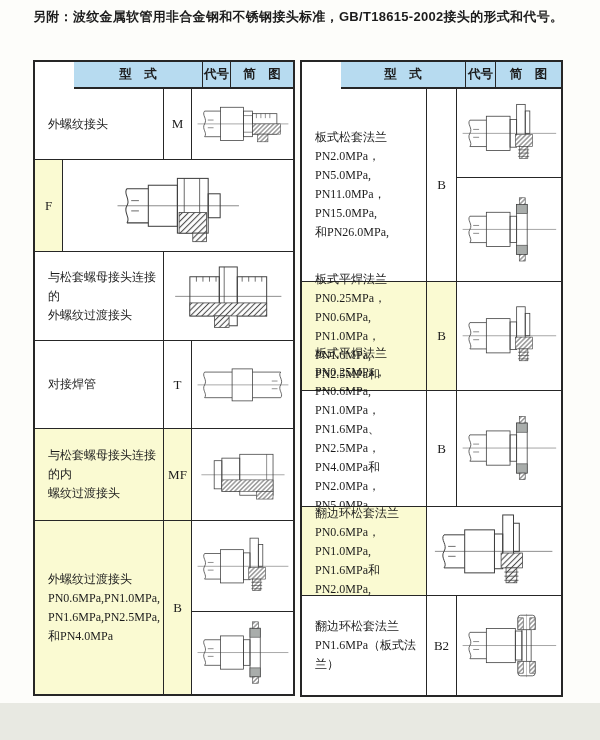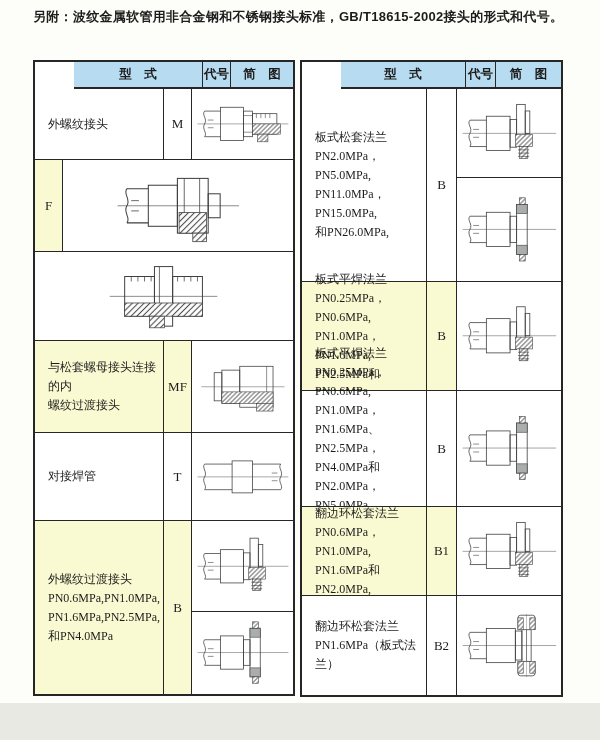--- a/index.html
+++ b/index.html
@@ -112,20 +112,24 @@
             <path d="M82,18 v64 M100,18 v64" stroke="#3f3f3f" stroke-width="0.9" fill="none"></path>
             <rect x="110" y="36" width="14" height="28" stroke="#3f3f3f" stroke-width="1.2" fill="none"></rect>
             <rect x="76" y="58" width="32" height="24" fill="url(#h1)" stroke="#3f3f3f" stroke-width="0.9"></rect>
             <rect x="92" y="82" width="16" height="10" fill="url(#h1)" stroke="#3f3f3f" stroke-width="0.9"></rect>
           </svg>
         </div>
       </div>
   </div>
 
   <div class="row" style="height:89px">
+    <div class="c type w1">
+        <div class="tt">与松套螺母接头连接的
+外螺纹过渡接头</div>
+      </div>
     <div class="c sketch w3">
         <div class="diag">
           <svg viewBox="0 0 150 100" preserveAspectRatio="xMidYMid meet">
             <defs>
               <pattern id="h2" width="5" height="5" patternUnits="userSpaceOnUse" patternTransform="rotate(45)">
                 <rect width="5" height="5" fill="#fff"></rect>
                 <line x1="2.5" y1="0" x2="2.5" y2="5" stroke="#4a4a4a" stroke-width="1.3"></line>
               </pattern>
             </defs>
             <line x1="10" y1="50" x2="140" y2="50" stroke="#555" stroke-width="0.8"></line>
@@ -135,20 +139,46 @@
             <line x1="70" y1="14" x2="70" y2="86" stroke="#3f3f3f" stroke-width="0.9"></line>
             <rect x="86" y="26" width="36" height="48" stroke="#3f3f3f" stroke-width="1.2" fill="none"></rect>
             <path d="M92,26 v6 M100,26 v6 M108,26 v6 M116,26 v6" stroke="#3f3f3f" stroke-width="0.9" fill="none"></path>
             <rect x="28" y="58" width="94" height="16" fill="url(#h2)" stroke="#3f3f3f" stroke-width="0.9"></rect>
             <rect x="58" y="74" width="18" height="14" fill="url(#h2)" stroke="#3f3f3f" stroke-width="0.9"></rect>
           </svg>
         </div>
       </div>
   </div>
 
+  <div class="row" style="height:88px">
+    <div class="c type w1">
+        <div class="tt">对接焊管</div>
+      </div>
+    <div class="c code w2">T</div>
+    <div class="c sketch w3">
+        <div class="diag">
+          <svg viewBox="0 0 150 100" preserveAspectRatio="xMidYMid meet">
+            <defs>
+              <pattern id="h4" width="5" height="5" patternUnits="userSpaceOnUse" patternTransform="rotate(45)">
+                <rect width="5" height="5" fill="#fff"></rect>
+                <line x1="2.5" y1="0" x2="2.5" y2="5" stroke="#4a4a4a" stroke-width="1.3"></line>
+              </pattern>
+            </defs>
+            <line x1="4" y1="50" x2="146" y2="50" stroke="#555" stroke-width="0.8"></line>
+            <path d="M15,30 H58 M15,70 H58" stroke="#3f3f3f" stroke-width="1.2" fill="none"></path>
+            <path d="M15,30 C10,36 20,42 15,50 C10,58 20,64 15,70" stroke="#3f3f3f" stroke-width="1.2" fill="none"></path>
+            <rect x="58" y="25" width="32" height="50" stroke="#3f3f3f" stroke-width="1.2" fill="none"></rect>
+            <path d="M90,30 H134 M90,70 H134" stroke="#3f3f3f" stroke-width="1.2" fill="none"></path>
+            <path d="M134,30 C129,36 139,42 134,50 C129,58 139,64 134,70" stroke="#3f3f3f" stroke-width="1.2" fill="none"></path>
+            <path d="M120,44 h9 M120,56 h9" stroke="#3f3f3f" stroke-width="0.9" fill="none"></path>
+          </svg>
+        </div>
+      </div>
+  </div>
+
   <div class="row hl" style="height:92px">
     <div class="c type w1">
         <div class="tt">与松套螺母接头连接的内
 螺纹过渡接头</div>
       </div>
     <div class="c code w2">MF</div>
     <div class="c sketch w3">
         <div class="diag">
           <svg viewBox="0 0 150 100" preserveAspectRatio="xMidYMid meet">
             <defs>
@@ -157,46 +187,20 @@
                 <line x1="2.5" y1="0" x2="2.5" y2="5" stroke="#4a4a4a" stroke-width="1.3"></line>
               </pattern>
             </defs>
             <line x1="10" y1="50" x2="140" y2="50" stroke="#555" stroke-width="0.8"></line>
             <rect x="30" y="28" width="12" height="44" stroke="#3f3f3f" stroke-width="1.2" fill="none"></rect>
             <rect x="42" y="24" width="28" height="52" stroke="#3f3f3f" stroke-width="1.2" fill="none"></rect>
             <rect x="70" y="18" width="52" height="64" stroke="#3f3f3f" stroke-width="1.2" fill="none"></rect>
             <line x1="112" y1="18" x2="112" y2="82" stroke="#3f3f3f" stroke-width="0.9"></line>
             <rect x="42" y="58" width="80" height="18" fill="url(#h3)" stroke="#3f3f3f" stroke-width="0.9"></rect>
             <rect x="96" y="76" width="26" height="12" fill="url(#h3)" stroke="#3f3f3f" stroke-width="0.9"></rect>
-          </svg>
-        </div>
-      </div>
-  </div>
-
-  <div class="row" style="height:88px">
-    <div class="c type w1">
-        <div class="tt">对接焊管</div>
-      </div>
-    <div class="c code w2">T</div>
-    <div class="c sketch w3">
-        <div class="diag">
-          <svg viewBox="0 0 150 100" preserveAspectRatio="xMidYMid meet">
-            <defs>
-              <pattern id="h4" width="5" height="5" patternUnits="userSpaceOnUse" patternTransform="rotate(45)">
-                <rect width="5" height="5" fill="#fff"></rect>
-                <line x1="2.5" y1="0" x2="2.5" y2="5" stroke="#4a4a4a" stroke-width="1.3"></line>
-              </pattern>
-            </defs>
-            <line x1="4" y1="50" x2="146" y2="50" stroke="#555" stroke-width="0.8"></line>
-            <path d="M15,30 H58 M15,70 H58" stroke="#3f3f3f" stroke-width="1.2" fill="none"></path>
-            <path d="M15,30 C10,36 20,42 15,50 C10,58 20,64 15,70" stroke="#3f3f3f" stroke-width="1.2" fill="none"></path>
-            <rect x="58" y="25" width="32" height="50" stroke="#3f3f3f" stroke-width="1.2" fill="none"></rect>
-            <path d="M90,30 H134 M90,70 H134" stroke="#3f3f3f" stroke-width="1.2" fill="none"></path>
-            <path d="M134,30 C129,36 139,42 134,50 C129,58 139,64 134,70" stroke="#3f3f3f" stroke-width="1.2" fill="none"></path>
-            <path d="M120,44 h9 M120,56 h9" stroke="#3f3f3f" stroke-width="0.9" fill="none"></path>
           </svg>
         </div>
       </div>
   </div>
 
   <div class="row grow hl">
     <div class="c type w1">
         <div class="tt">外螺纹过渡接头
 PN0.6MPa,PN1.0MPa,
 PN1.6MPa,PN2.5MPa,
@@ -386,21 +390,20 @@
         </div>
       </div>
   </div>
 
   <div class="row hl" style="height:89px">
     <div class="c type w1">
         <div class="tt">翻边环松套法兰
 PN0.6MPa，PN1.0MPa,
 PN1.6MPa和PN2.0MPa,</div>
       </div>
-    <div class="c code w2">B1</div>
     <div class="c sketch w3">
         <div class="diag">
           <svg viewBox="0 0 150 100" preserveAspectRatio="xMidYMid meet">
             <defs>
               <pattern id="h11" width="5" height="5" patternUnits="userSpaceOnUse" patternTransform="rotate(45)">
                 <rect width="5" height="5" fill="#fff"></rect>
                 <line x1="2.5" y1="0" x2="2.5" y2="5" stroke="#4a4a4a" stroke-width="1.3"></line>
               </pattern>
             </defs>
             <line x1="4" y1="50" x2="146" y2="50" stroke="#555" stroke-width="0.8"></line>

